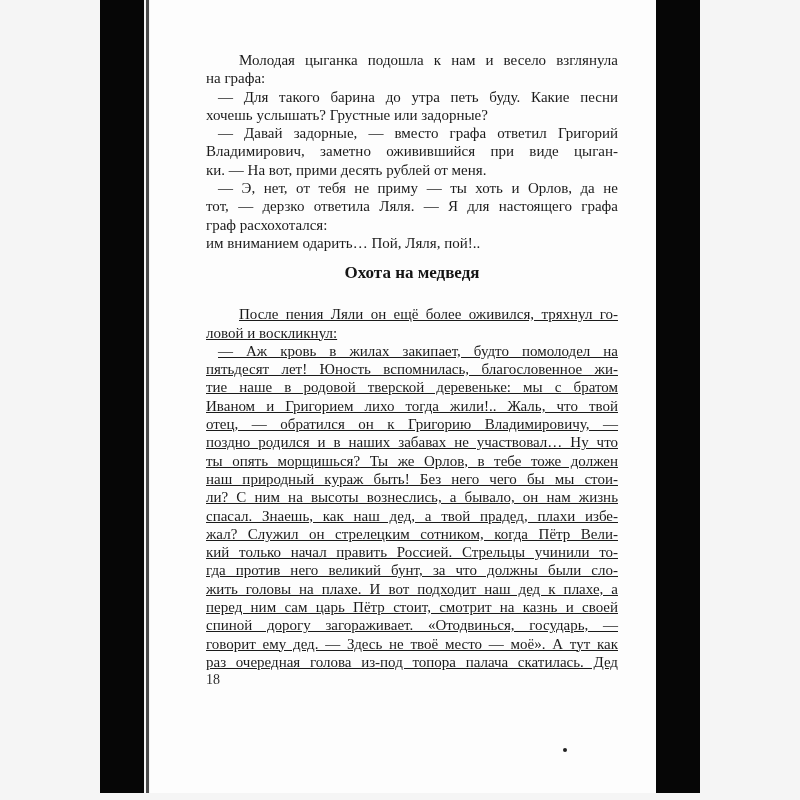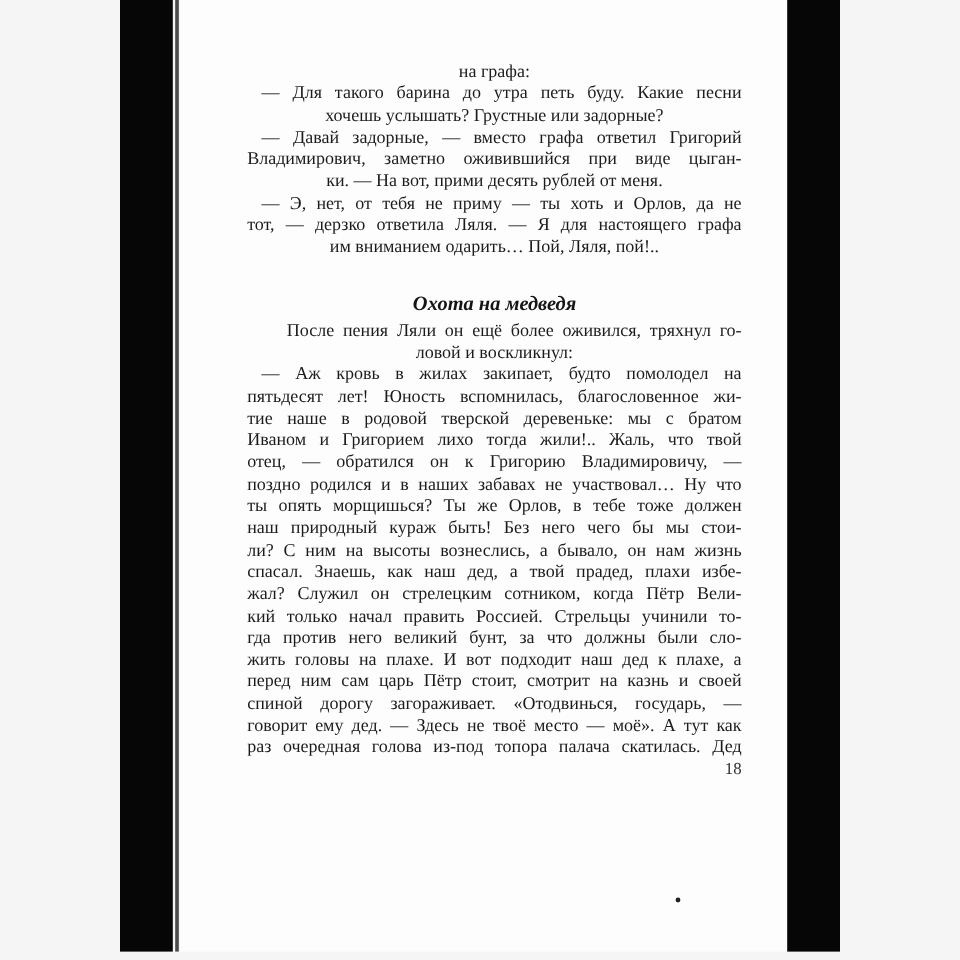--- a/index.html
+++ b/index.html
@@ -22,55 +22,57 @@
   }
   .text-block{
     position:absolute;left:206px;top:51px;width:412px;
     color:#1b1b1b;
   }
   .line{
     height:18.3px;line-height:18.3px;font-size:15px;
     overflow:visible;white-space:normal;
   }
   .line.stretch{text-align:justify;text-align-last:justify;}
-  .line.last{text-align:center;}
+  .line.last{text-align:left;}
   .line.ind-narrative{padding-left:33px;}
   .line.ind-dash{padding-left:12px;}
   .chapter-heading{
-    margin-top:28px;height:18px;line-height:18px;
-    text-align:center;font-weight:bold;font-size:17px;color:#151515;font-style:italic;
+    margin-top:12px;height:18px;line-height:18px;
+    text-align:center;font-weight:bold;font-size:17px;color:#151515;
   }
-  .section-2{margin-top:5px;}
+  .section-2{margin-top:23px;text-decoration:underline;}
   .page-number{
-    margin-top:0;height:18px;line-height:18px;text-align:right;
+    margin-top:0;height:18px;line-height:18px;text-align:left;
     font-size:14px;color:#2e2e2e;
   }
   .printers-dot{
     position:absolute;left:563px;top:748px;width:4px;height:4px;
     border-radius:50%;background:#222;
   }
 </style>
 </head>
 <body>
 
 <div class="page-sheet"></div>
 <div class="scan-bar bar-left"></div>
 <div class="page-edge-line"></div>
 <div class="scan-bar bar-right"></div>
 
 <div class="text-block">
   <div>
+      <div class="line stretch ind-narrative">Молодая цыганка подошла к нам и весело взглянула</div>
       <div class="line last">на графа:</div>
       <div class="line stretch ind-dash">— Для такого барина до утра петь буду. Какие песни</div>
       <div class="line last">хочешь услышать? Грустные или задорные?</div>
       <div class="line stretch ind-dash">— Давай задорные, — вместо графа ответил Григорий</div>
       <div class="line stretch">Владимирович, заметно оживившийся при виде цыган-</div>
       <div class="line last">ки. — На вот, прими десять рублей от меня.</div>
       <div class="line stretch ind-dash">— Э, нет, от тебя не приму — ты хоть и Орлов, да не</div>
       <div class="line stretch">тот, — дерзко ответила Ляля. — Я для настоящего графа</div>
+      <div class="line last">граф расхохотался:</div>
       <div class="line last">им вниманием одарить… Пой, Ляля, пой!..</div>
     </div>
   <div class="chapter-heading">Охота на медведя</div>
   <div class="section-2">
       <div class="line stretch ind-narrative">После пения Ляли он ещё более оживился, тряхнул го-</div>
       <div class="line last">ловой и воскликнул:</div>
       <div class="line stretch ind-dash">— Аж кровь в жилах закипает, будто помолодел на</div>
       <div class="line stretch">пятьдесят лет! Юность вспомнилась, благословенное жи-</div>
       <div class="line stretch">тие наше в родовой тверской деревеньке: мы с братом</div>
       <div class="line stretch">Иваном и Григорием лихо тогда жили!.. Жаль, что твой</div>

